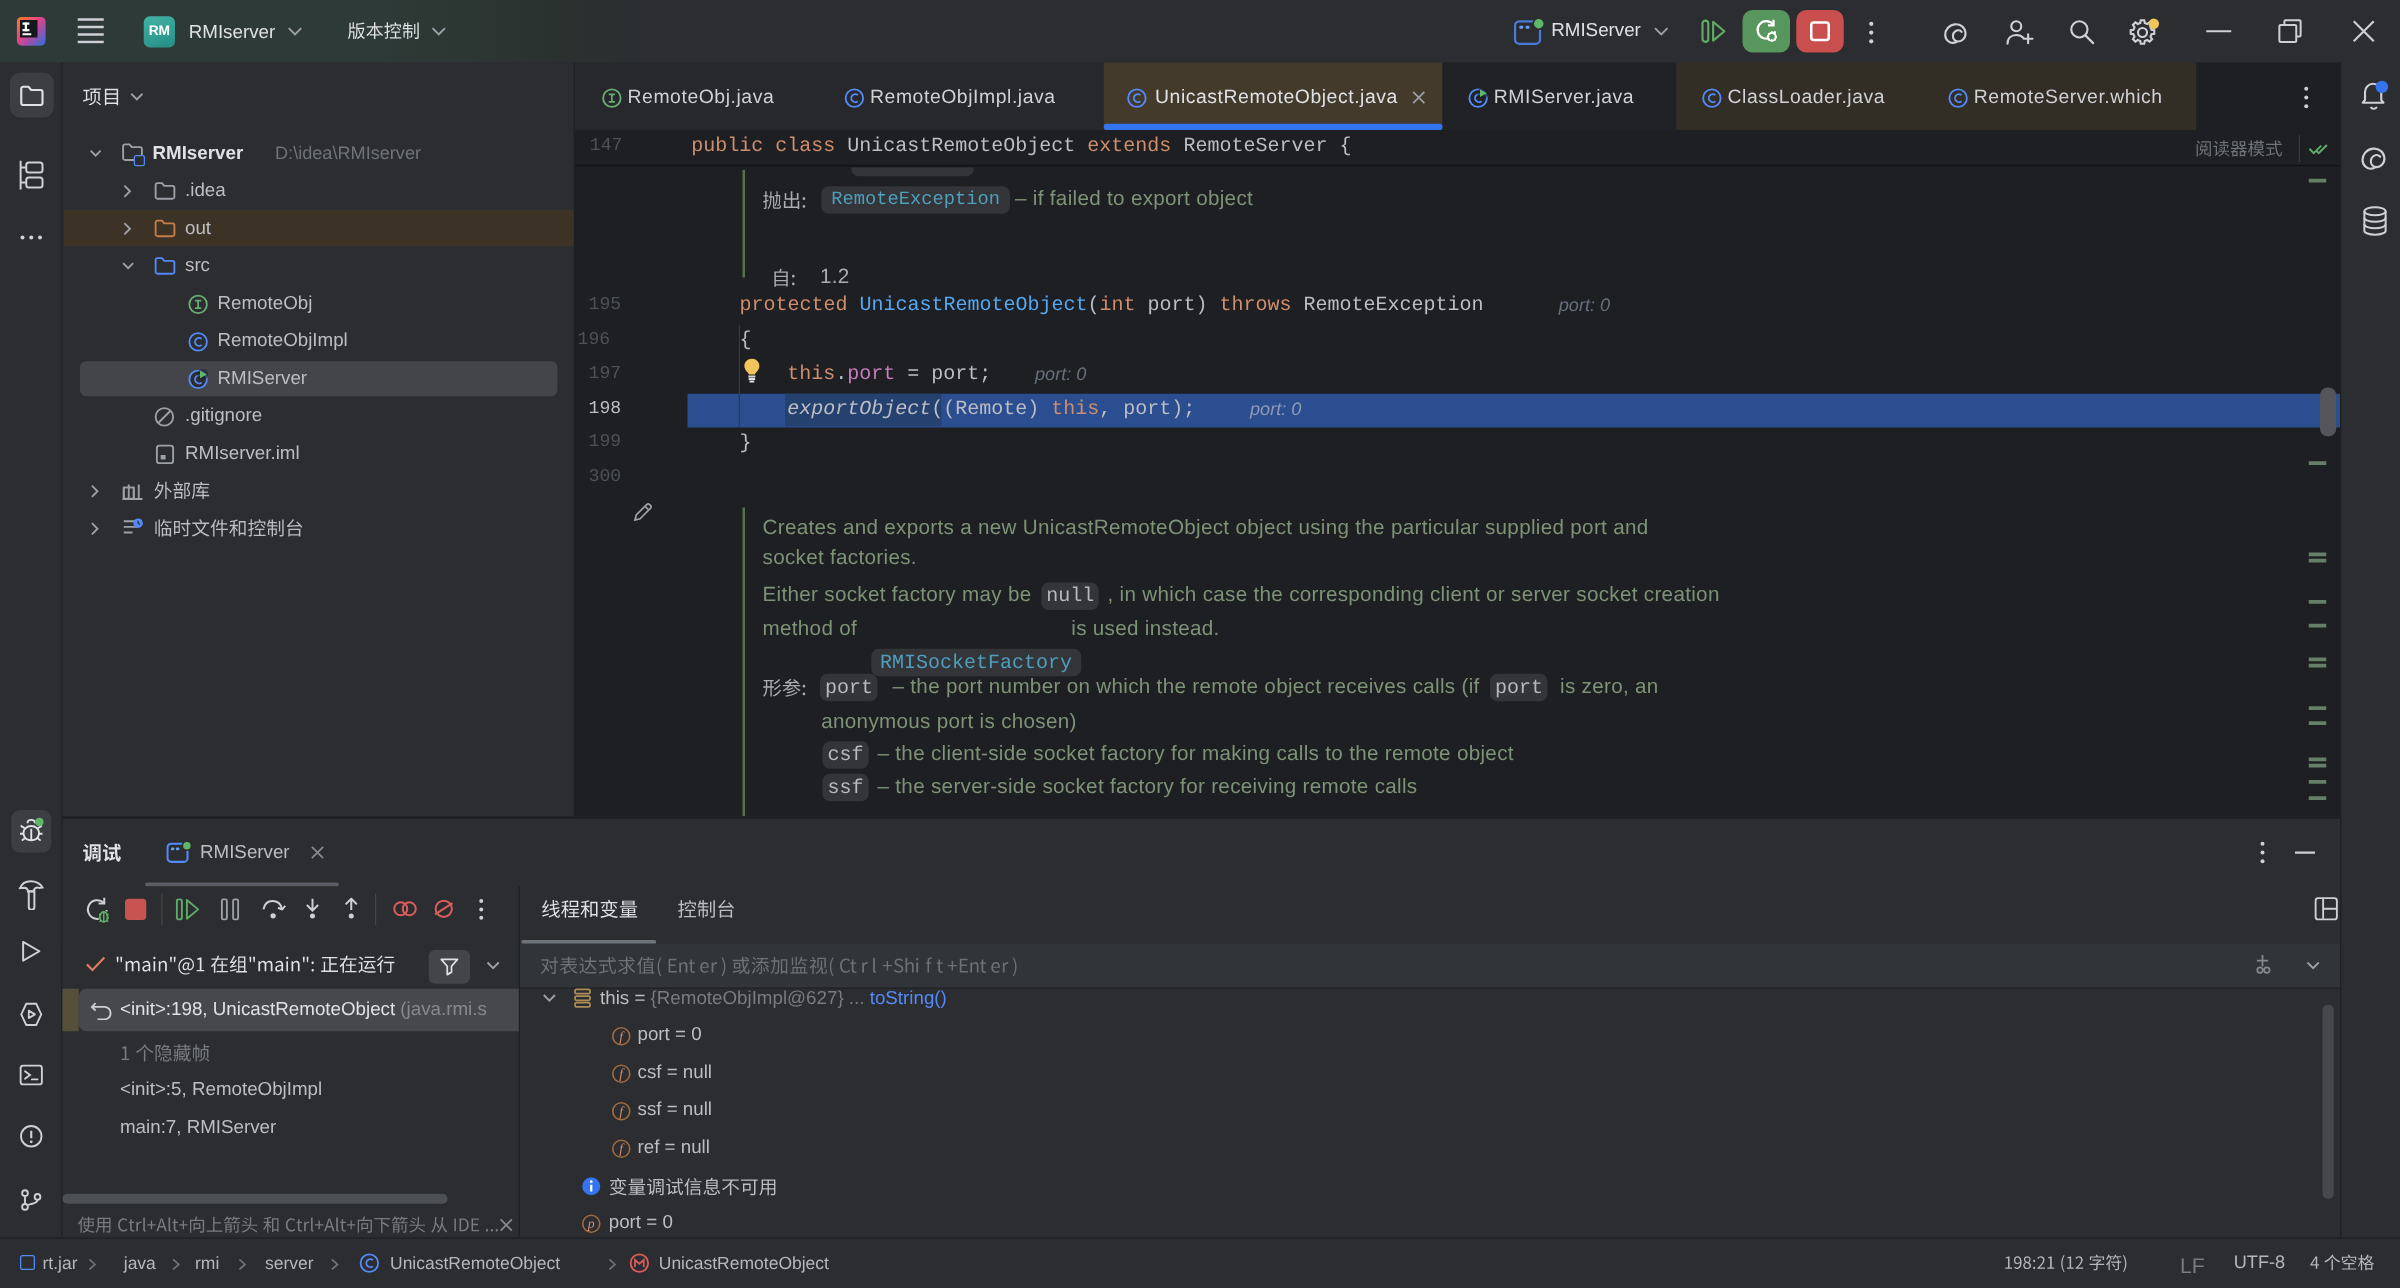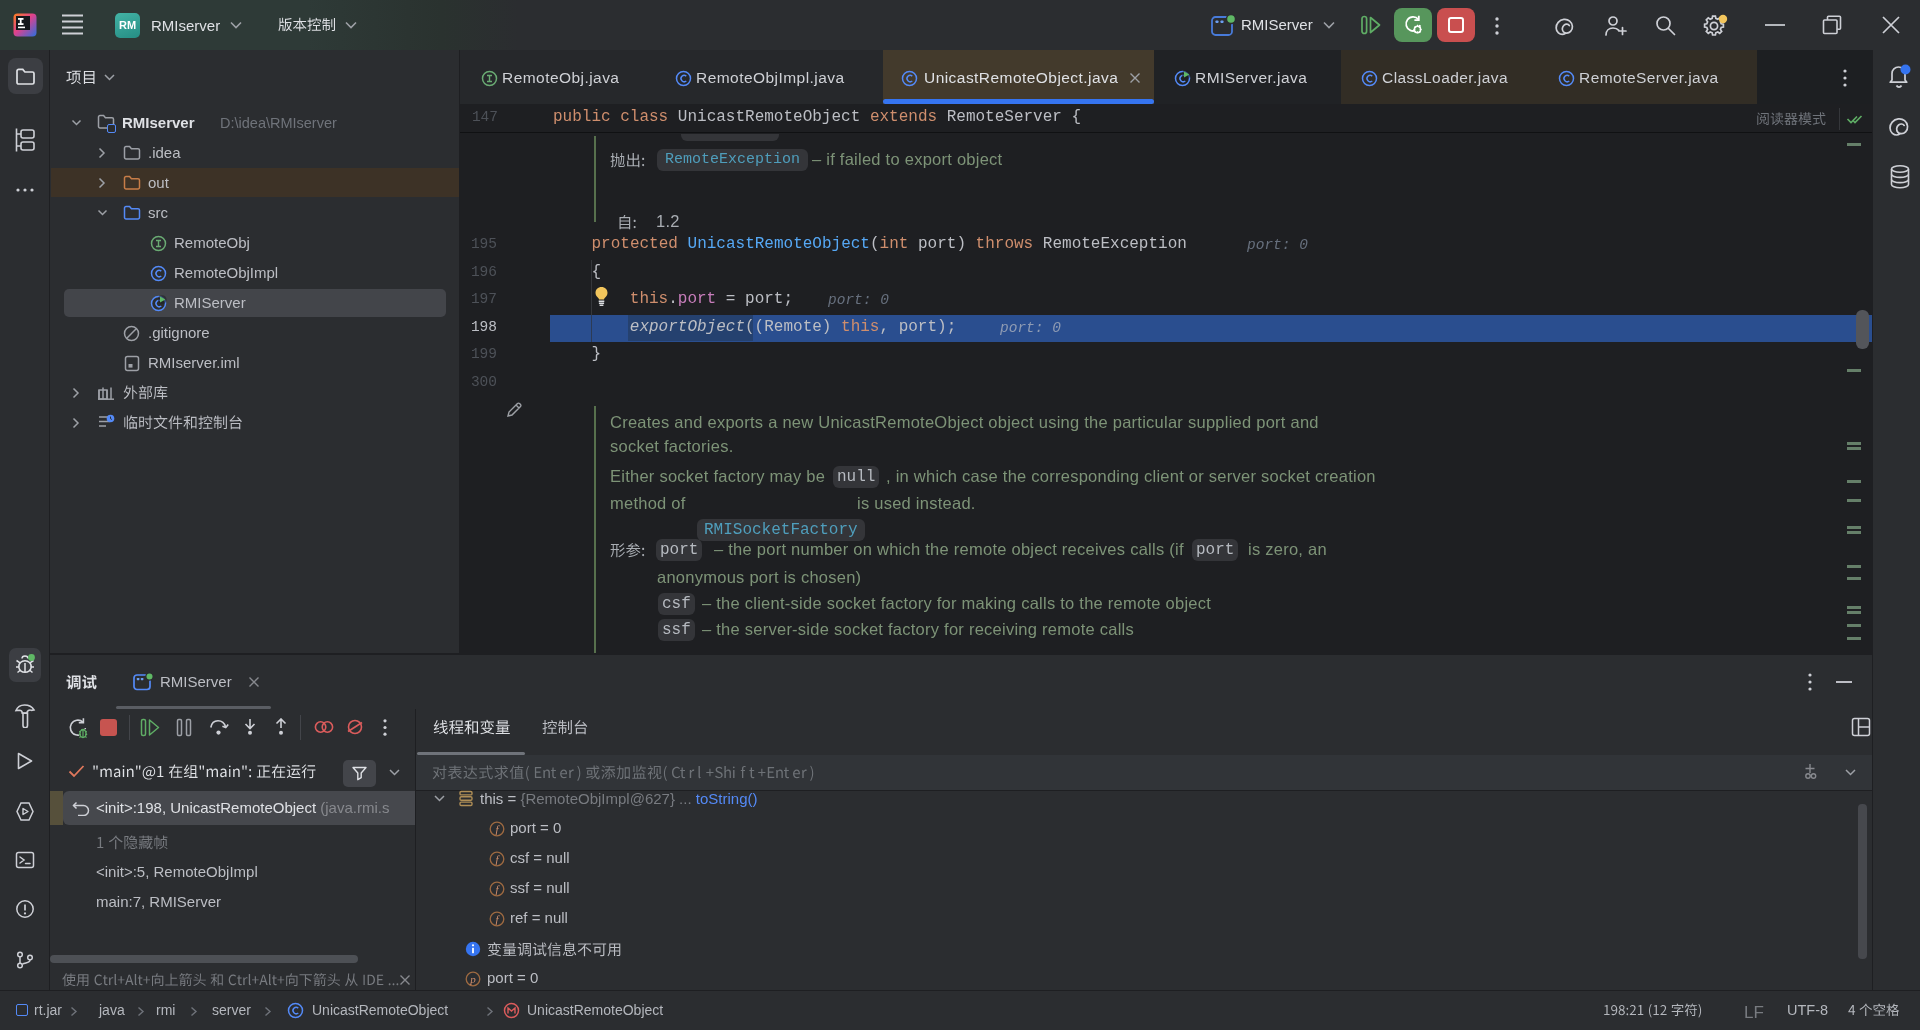--- a/index.html
+++ b/index.html
@@ -1,21 +1,21 @@
 <!DOCTYPE html>
 <html><head><meta charset="utf-8"><style>
 *{margin:0;padding:0;box-sizing:border-box}
 html,body{width:1920px;height:1030px;overflow:hidden;background:#2b2d30;
  font-family:"Liberation Sans",sans-serif;-webkit-font-smoothing:antialiased}
 .ab{position:absolute}
 .mono{font-family:"Liberation Mono",monospace}
 .row{position:absolute;white-space:pre}
 .ed{font-family:"Liberation Mono",monospace;font-size:16px;white-space:pre}
 .k{color:#cf8e6d}.w{color:#bcbec4}.fld{color:#c77dbb}.cons{color:#56a8f5}
-.hint{font-family:Liberation Mono, monospace;font-size:14.5px;font-style:italic;color:#67707e}
+.hint{font-family:Liberation Sans, sans-serif;font-size:14.5px;font-style:italic;color:#67707e}
 .doc{font-size:16.5px;letter-spacing:0.25px;color:#7d9377;white-space:pre}
 .badge{display:inline-block;background:#343539;border-radius:6px;font-family:"Liberation Mono",monospace;
  font-size:16px;color:#b6bac0;padding:0px 4px;line-height:22px}
 .tabt{font-size:15.5px;letter-spacing:0.45px;color:#cfd1d6;white-space:pre}
 svg{display:block}
 </style></head><body>
 <div class="ab" style="left:0;top:0;width:1920px;height:50px;background:linear-gradient(to right,#2e3a37 0%,#2e3a37 16%,#2a322f 23%,#2b2d30 27%,#2b2d30 70%,#2b2d30 100%)"></div>
 <svg class="ab" style="left:13px;top:13px" width="24" height="24" viewBox="0 0 24 24">
 <defs>
       <linearGradient id="ijg" x1="0" y1="0" x2="1" y2="1">
@@ -298,35 +298,35 @@
 <div class="tabt ab" style="left:1195px;top:69px">RMIServer.java</div>
 <svg class="ab" style="left:1361px;top:69.5px" width="17" height="17" viewBox="0 0 17 17">
     <circle cx="8.5" cy="8.5" r="7" fill="none" stroke="#548af7" stroke-width="1.5"></circle>
     <path d="M11.3 6.1A3.2 3.2 0 1 0 11.3 11" fill="none" stroke="#548af7" stroke-width="1.5"></path>
   </svg>
 <div class="tabt ab" style="left:1382px;top:69px">ClassLoader.java</div>
 <svg class="ab" style="left:1558px;top:69.5px" width="17" height="17" viewBox="0 0 17 17">
     <circle cx="8.5" cy="8.5" r="7" fill="none" stroke="#548af7" stroke-width="1.5"></circle>
     <path d="M11.3 6.1A3.2 3.2 0 1 0 11.3 11" fill="none" stroke="#548af7" stroke-width="1.5"></path>
   </svg>
-<div class="tabt ab" style="left:1579px;top:69px">RemoteServer.java</div>
+<div class="tabt ab" style="left:1579px;top:69px">RemoteServer.which</div>
 <svg class="ab" style="left:1841px;top:68px" width="8" height="20" viewBox="0 0 8 20">
     <g fill="#ced0d6">
       <circle cx="4" cy="3" r="1.6"></circle>
       <circle cx="4" cy="10" r="1.6"></circle>
       <circle cx="4" cy="17" r="1.6"></circle>
     </g>
   </svg>
 <div class="ab" style="left:460px;top:104px;width:1412px;height:549px;background:#1e1f22;border-right:1px solid #1e1f22"></div>
 <div class="ab" style="left:460px;top:104px;width:1412px;height:29px;background:#1e1f22;border-bottom:1px solid #101113"></div>
 <div class="row mono" style="left:470px;top:109px;font-size:14.5px;color:#4d5158;width:28px;text-align:right">147</div>
 <div class="row ed" style="left:553px;top:108px"><span class="k">public class</span> <span class="w">UnicastRemoteObject</span> <span class="k">extends</span> <span class="w">RemoteServer</span> <span class="w">{</span></div>
 <div class="ab" style="left:681px;top:134px;width:98px;height:7px;border-radius:0 0 6px 6px;background:#343539"></div>
 <div class="row mono" style="left:462px;top:236.0px;font-size:14.5px;color:#4d5158;width:35px;text-align:right">195</div>
-<div class="row mono" style="left:462px;top:263.5px;font-size:14.5px;color:#4d5158;width:35px;text-align:right">196</div>
+<div class="row mono" style="left:462px;top:263.5px;font-size:14.5px;color:#4d5158;width:35px;">196</div>
 <div class="row mono" style="left:462px;top:291.0px;font-size:14.5px;color:#4d5158;width:35px;text-align:right">197</div>
 <div class="row mono" style="left:462px;top:318.5px;font-size:14.5px;color:#bcbec4;width:35px;text-align:right">198</div>
 <div class="row mono" style="left:462px;top:346.0px;font-size:14.5px;color:#4d5158;width:35px;text-align:right">199</div>
 <div class="row mono" style="left:462px;top:373.5px;font-size:14.5px;color:#4d5158;width:35px;text-align:right">300</div>
 <div class="ab" style="left:594px;top:136px;width:2px;height:86px;background:#57704d"></div>
 <div style="position:absolute;left:610px;top:149.7px;line-height:0">
     <svg width="36" height="21" viewBox="0 -16 36 21">
       <path d="M10.0 -10.1V-9.0H11.1C11.0 -5.9 10.7 -3.3 9.6 -1.7C9.9 -1.6 10.2 -1.3 10.4 -1.1C11.6 -2.9 12.0 -5.7 12.1 -9.0H13.3C13.2 -4.4 13.1 -2.9 12.8 -2.5C12.8 -2.3 12.6 -2.3 12.5 -2.3C12.3 -2.3 12.0 -2.3 11.5 -2.3C11.7 -2.1 11.8 -1.7 11.8 -1.4C12.2 -1.4 12.6 -1.4 12.9 -1.4C13.2 -1.5 13.5 -1.6 13.7 -1.9C14.0 -2.4 14.1 -4.1 14.2 -9.6C14.2 -9.7 14.2 -10.1 14.2 -10.1H12.1L12.2 -13.0H11.2L11.2 -10.1ZM6.2 -12.9 6.2 -9.1H4.9V-8.1H6.2C6.1 -4.1 5.7 -1.2 4.0 0.6C4.2 0.7 4.6 1.0 4.7 1.3C6.6 -0.7 7.1 -3.8 7.2 -8.1H8.4V-0.7C8.4 0.7 8.8 1.0 10.3 1.0C10.6 1.0 12.8 1.0 13.2 1.0C14.4 1.0 14.7 0.4 14.9 -1.4C14.6 -1.4 14.2 -1.6 13.9 -1.8C13.9 -0.3 13.7 0.0 13.1 0.0C12.6 0.0 10.7 0.0 10.3 0.0C9.5 0.0 9.4 -0.1 9.4 -0.7V-9.1H7.2L7.3 -12.9ZM2.2 -13.0V-9.9H0.8V-8.8H2.2V-5.6L0.5 -5.1L0.8 -3.9L2.2 -4.4V-0.0C2.2 0.2 2.2 0.2 2.0 0.2C1.9 0.2 1.4 0.2 0.9 0.2C1.1 0.5 1.2 0.9 1.3 1.2C2.0 1.2 2.5 1.2 2.8 1.0C3.1 0.8 3.3 0.5 3.3 -0.0V-4.8L4.9 -5.3L4.7 -6.4L3.3 -5.9V-8.8H4.5V-9.9H3.3V-13.0Z M17.1 -5.3V0.3H28.1V1.2H29.4V-5.3H28.1V-0.8H23.9V-6.3H28.8V-11.6H27.5V-7.4H23.9V-13.0H22.6V-7.4H19.0V-11.6H17.8V-6.3H22.6V-0.8H18.4V-5.3Z M33.2 -6.0C33.7 -6.0 34.2 -6.5 34.2 -7.1C34.2 -7.8 33.7 -8.2 33.2 -8.2C32.6 -8.2 32.1 -7.8 32.1 -7.1C32.1 -6.5 32.6 -6.0 33.2 -6.0ZM33.2 0.2C33.7 0.2 34.2 -0.2 34.2 -0.9C34.2 -1.5 33.7 -2.0 33.2 -2.0C32.6 -2.0 32.1 -1.5 32.1 -0.9C32.1 -0.2 32.6 0.2 33.2 0.2Z" fill="#a9adb3"></path>
     </svg>
   </div>

